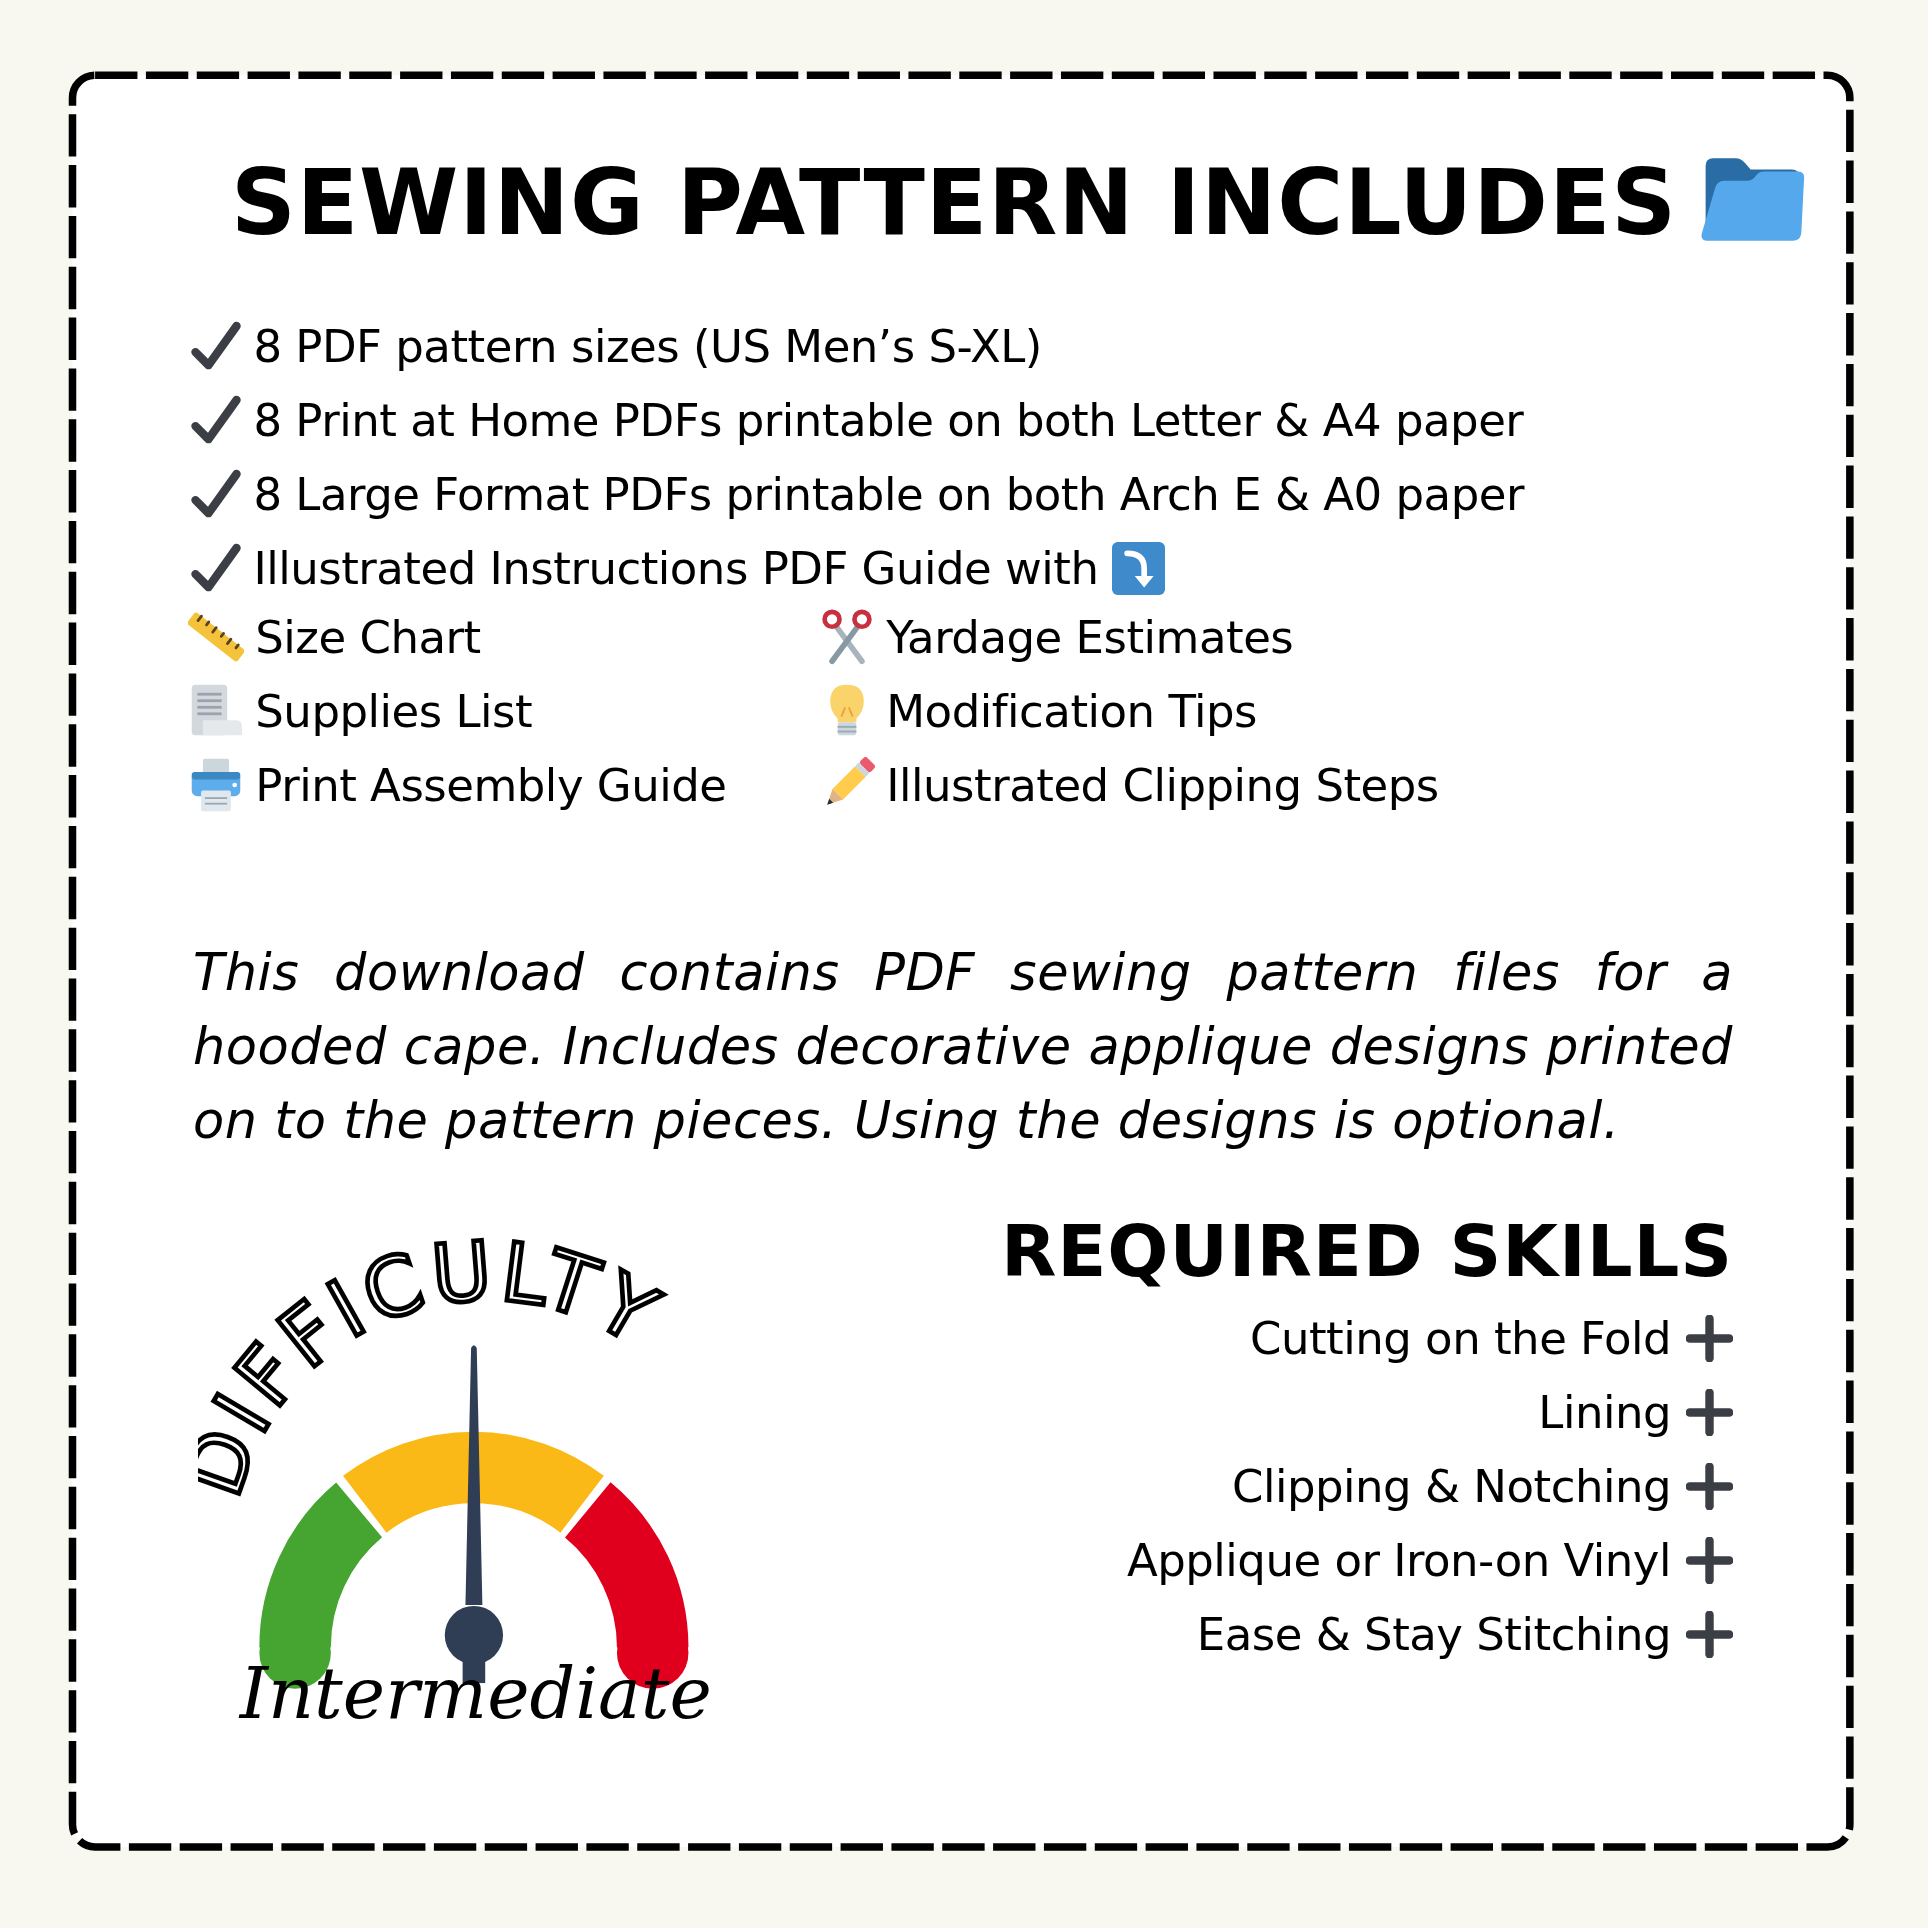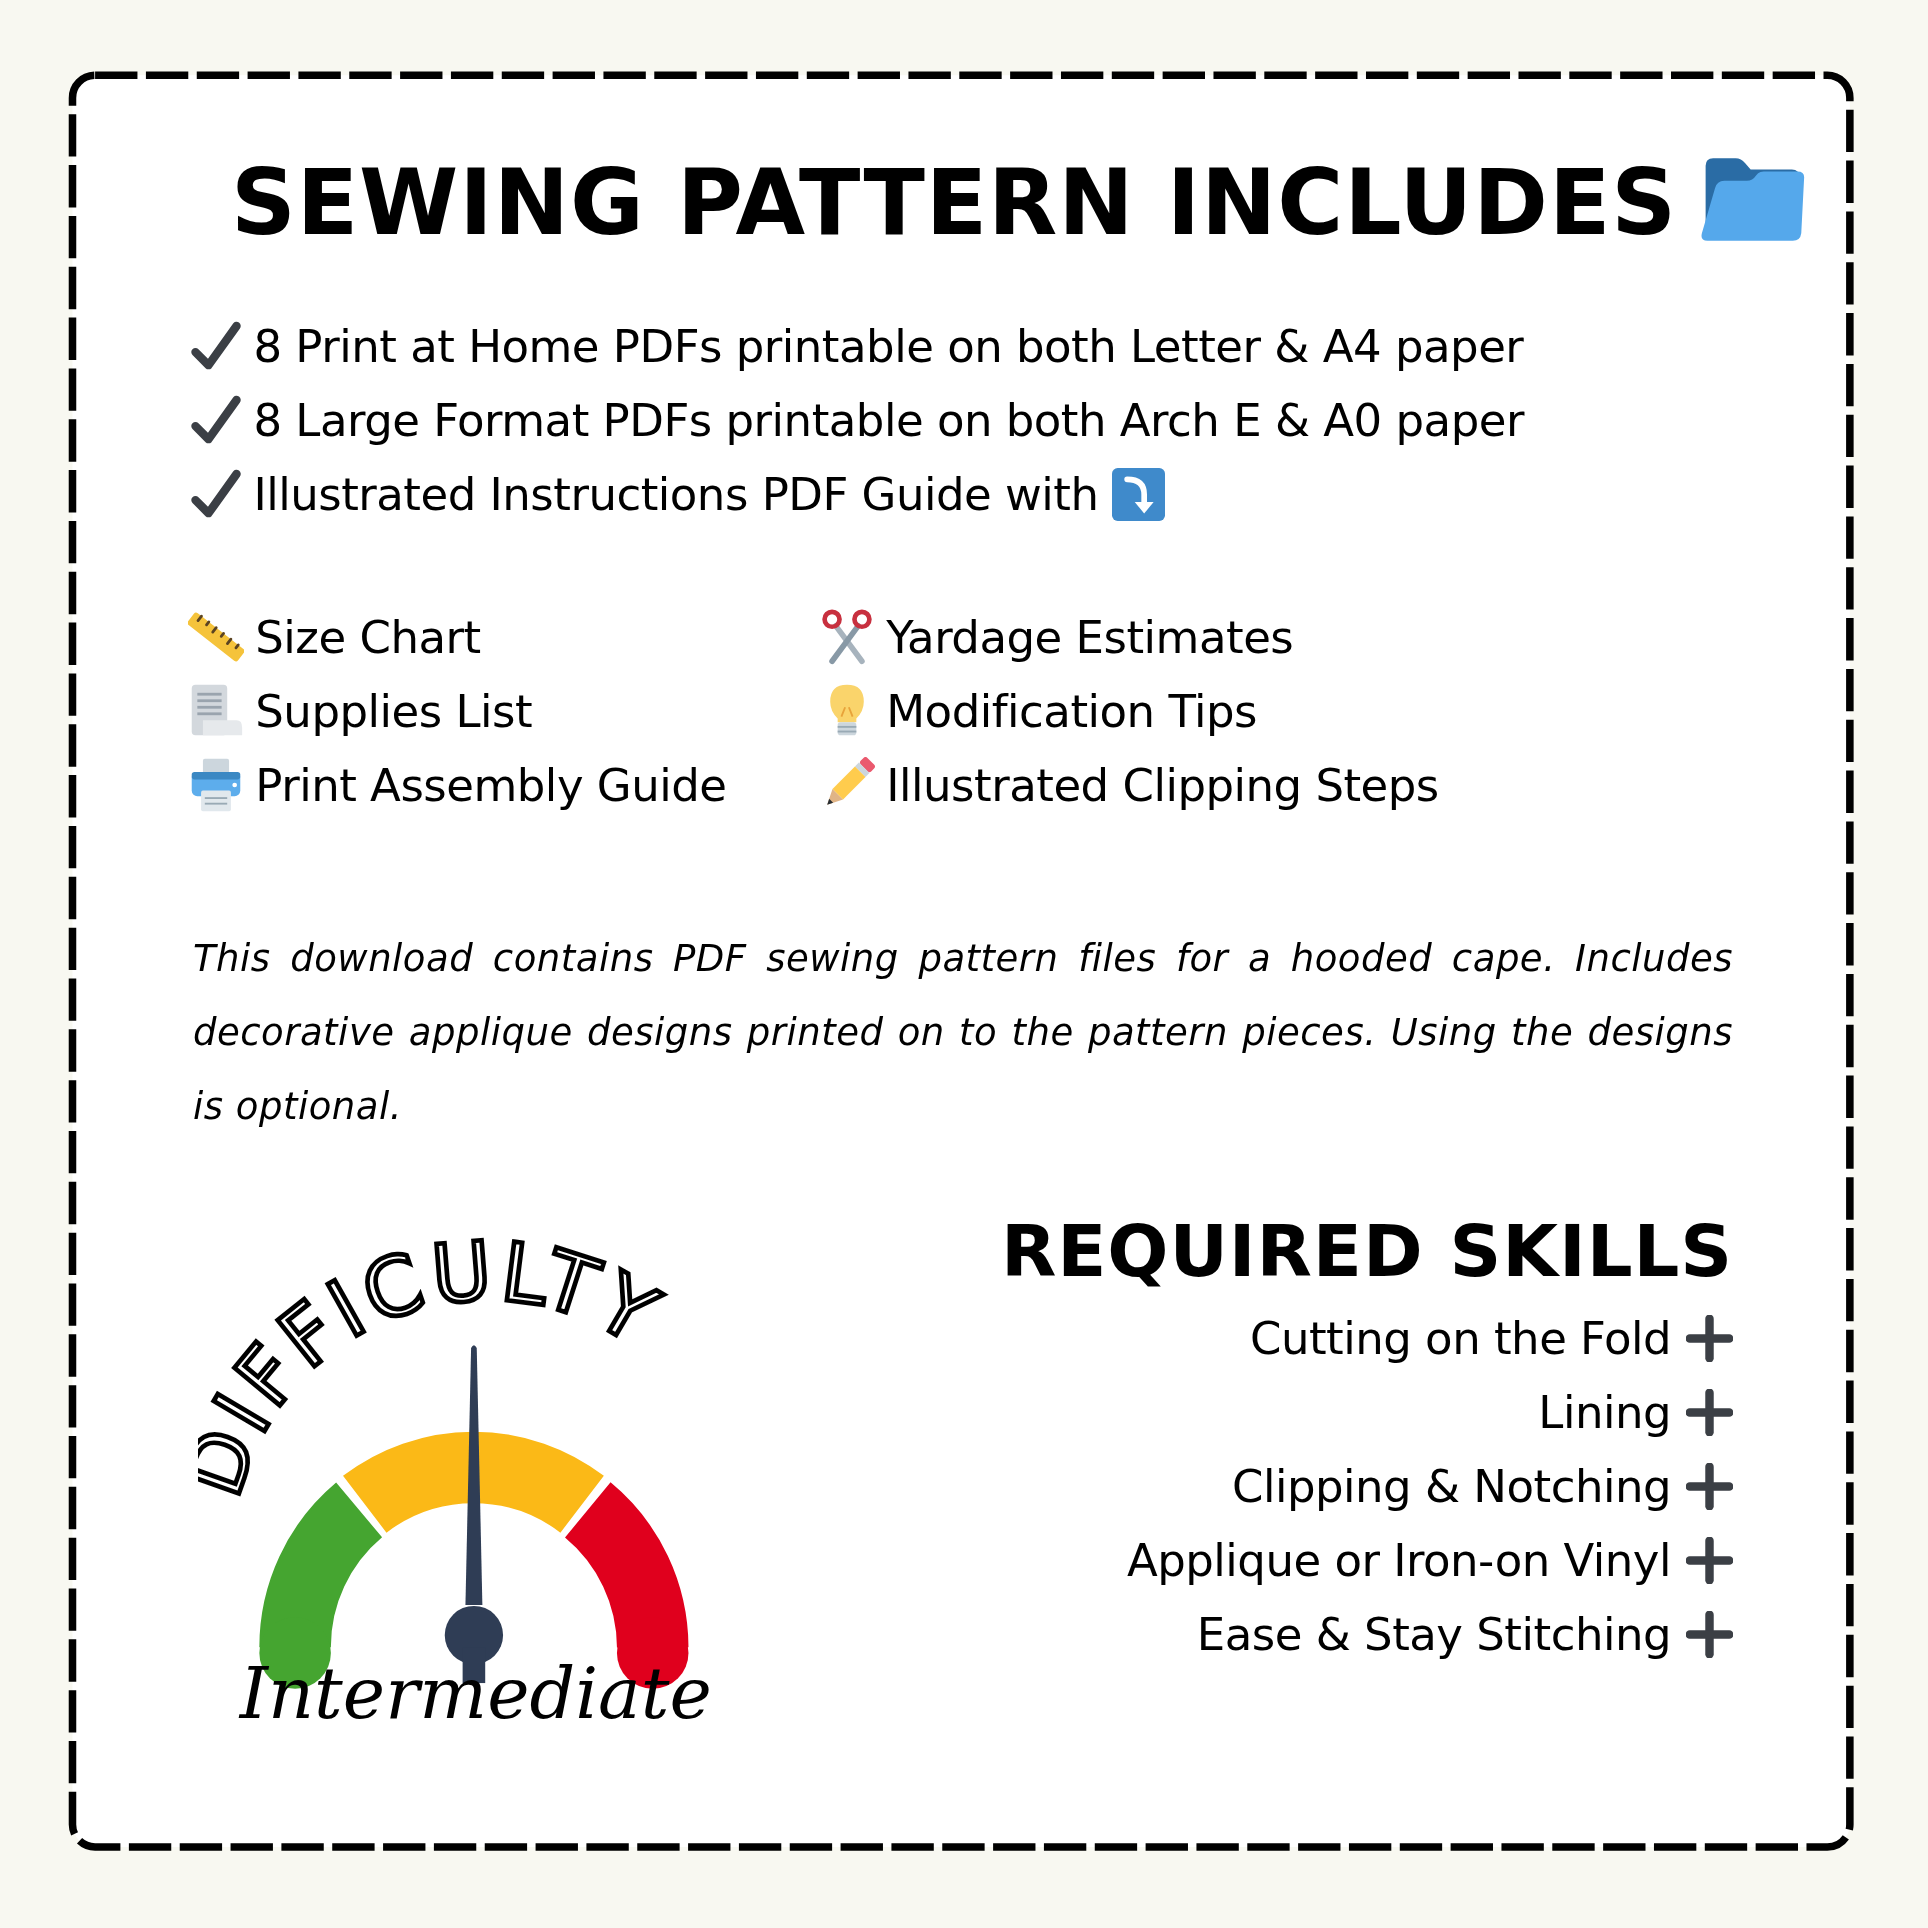--- a/index.html
+++ b/index.html
@@ -87,21 +87,21 @@
     width: 56px;
     height: 56px;
     margin-right: 11.3px;
     flex: 0 0 auto;
   }
   .description {
     position: absolute;
     left: 193px;
     top: 885px;
     width: 1540px;
-    font-size: 37px;
+    font-size: 51px;
     font-style: italic;
     line-height: 74px;
     text-align: justify;
     text-align-last: left;
     letter-spacing: 0.5px;
   }
   .difficulty {
     position: absolute;
     left: 198px;
     top: 1205px;
@@ -147,20 +147,26 @@
 
 <div class="title">
   <span>SEWING PATTERN INCLUDES</span>
   <svg class="folder" viewBox="0 0 112 92">
     <path d="M6 10 Q6 2 14 2 L38 2 Q44 2 48 7 L54 14 L98 14 Q106 14 106 22 L106 76 L6 76 Z" fill="#2A6CA5"></path>
     <path d="M16 34 Q18 26 26 26 L50 26 Q56 26 60 20 L62 18 Q64 16 68 16 L104 16 Q112 16 111 24 L108 82 Q107 90 99 90 L8 90 Q0 90 2 82 Z" fill="#55A8EB"></path>
   </svg>
 </div>
 
 <div class="checklist">
+  <div class="check-row">
+    <svg class="check-icon" viewBox="0 0 60 56">
+      <path d="M8 34 L22 48 L52 6" fill="none" stroke="#3B3F45" stroke-width="9" stroke-linecap="round" stroke-linejoin="round"></path>
+    </svg>
+    <span>8 PDF pattern sizes (US Men’s S-XL)</span>
+  </div>
   <div class="check-row">
     <svg class="check-icon" viewBox="0 0 60 56">
       <path d="M8 34 L22 48 L52 6" fill="none" stroke="#3B3F45" stroke-width="9" stroke-linecap="round" stroke-linejoin="round"></path>
     </svg>
     <span>8 Print at Home PDFs printable on both Letter &amp; A4 paper</span>
   </div>
   <div class="check-row">
     <svg class="check-icon" viewBox="0 0 60 56">
       <path d="M8 34 L22 48 L52 6" fill="none" stroke="#3B3F45" stroke-width="9" stroke-linecap="round" stroke-linejoin="round"></path>
     </svg>

